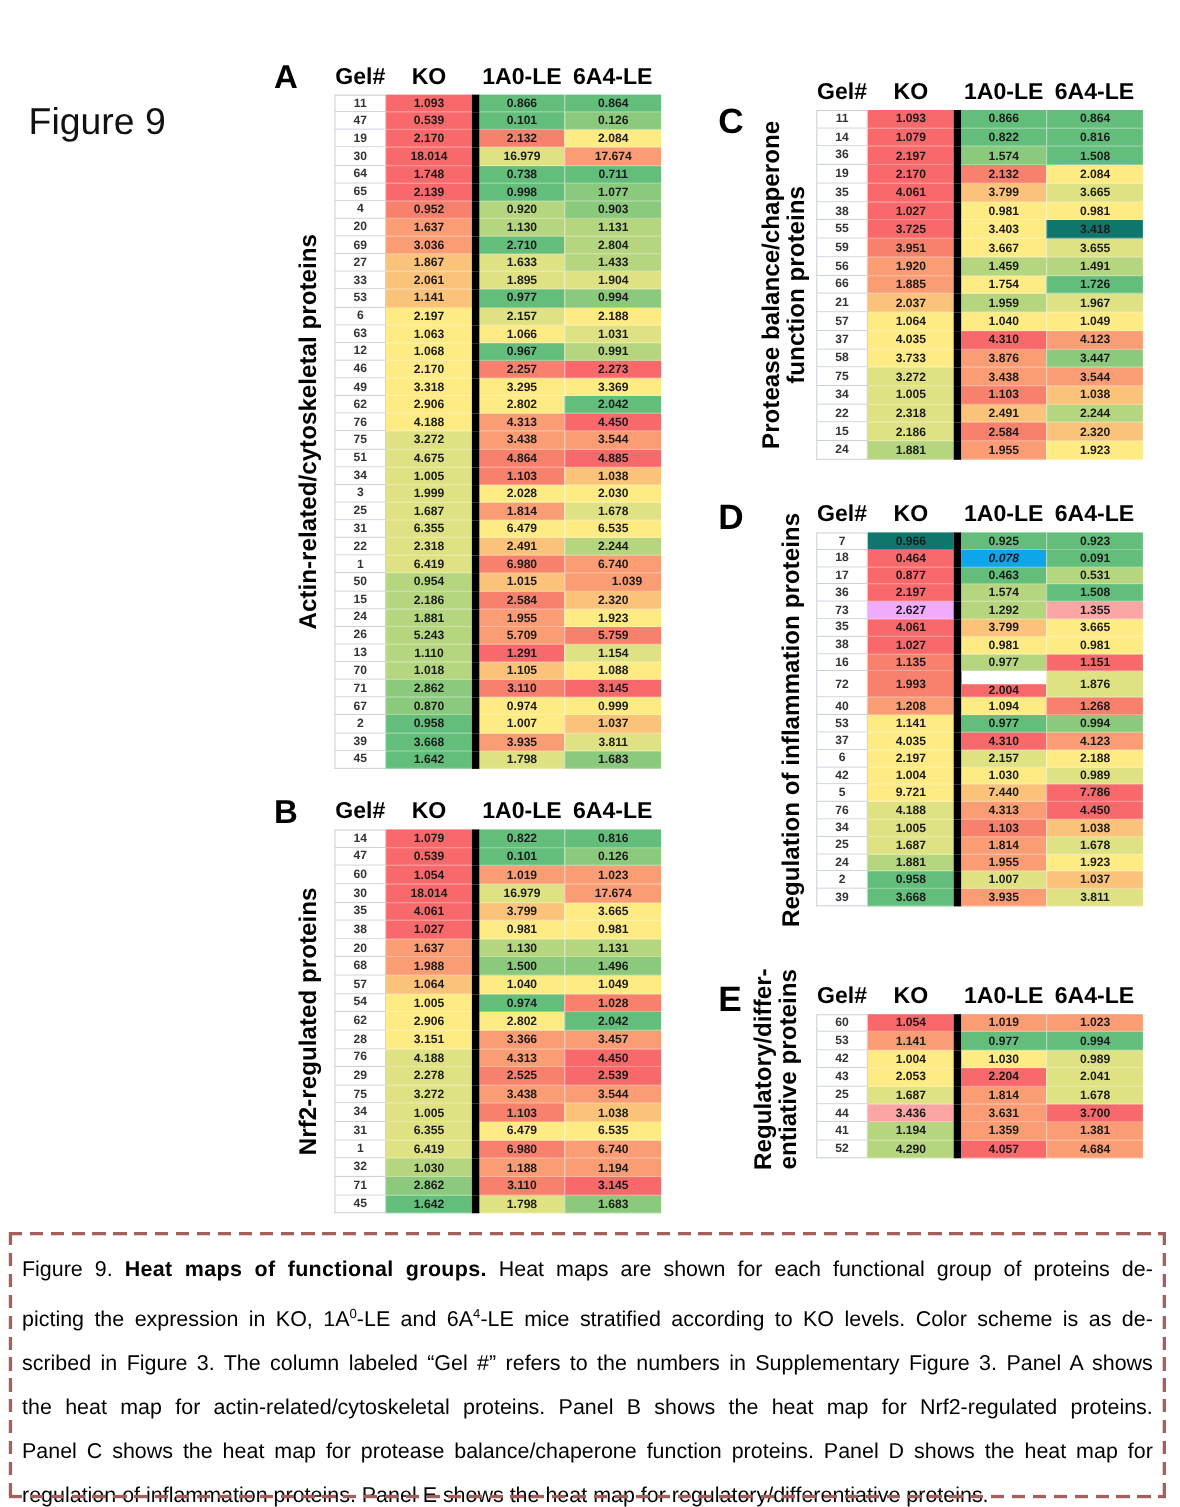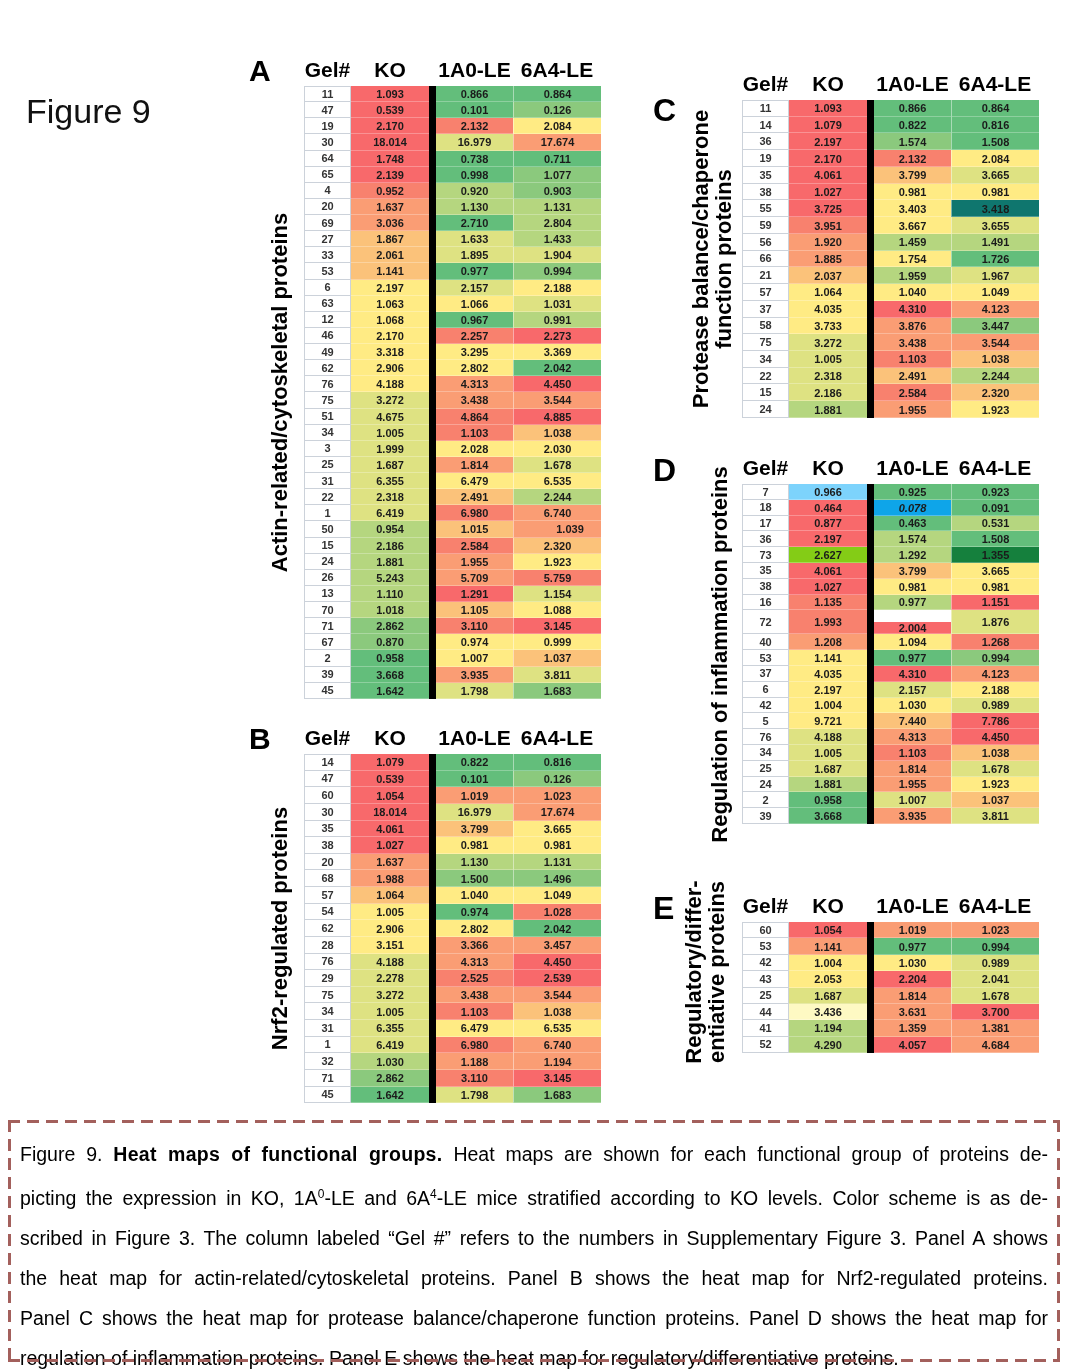--- a/index.html
+++ b/index.html
@@ -652,21 +652,21 @@
       <span class="hsp"></span>
       <span class="h a0h">1A0-LE</span>
       <span class="h a4h">6A4-LE</span>
     </div>
     <div class="side-label" style="left:52px;top:38px;width:44px;height:340px;">
         <span>Regulation of inflammation proteins</span>
       </div>
     <div class="tbody" style="left:97px;top:38px;height:340px;">
         <div class="trow">
           <div class="cell gel">7</div>
-          <div class="cell ko" style="background: #7dd3fc;">0.966</div>
+          <div class="cell ko" style="background: #0f766e;">0.966</div>
           <div class="cell dvd"></div>
           <div class="cell a0" style="background: rgb(99, 190, 123);">0.925</div>
           <div class="cell a4" style="background: rgb(99, 190, 123);">0.923</div>
         </div>
         <div class="trow">
           <div class="cell gel">18</div>
           <div class="cell ko" style="background: rgb(248, 105, 107);">0.464</div>
           <div class="cell dvd"></div>
           <div class="cell a0" style="background: #0ea5e9; font-style: italic;">0.078</div>
           <div class="cell a4" style="background: rgb(99, 190, 123);">0.091</div>
@@ -680,24 +680,24 @@
         </div>
         <div class="trow">
           <div class="cell gel">36</div>
           <div class="cell ko" style="background: rgb(248, 105, 107);">2.197</div>
           <div class="cell dvd"></div>
           <div class="cell a0" style="background: rgb(181, 214, 127);">1.574</div>
           <div class="cell a4" style="background: rgb(99, 190, 123);">1.508</div>
         </div>
         <div class="trow">
           <div class="cell gel">73</div>
-          <div class="cell ko" style="background: #84cc16;">2.627</div>
+          <div class="cell ko" style="background: #f0abfc;">2.627</div>
           <div class="cell dvd"></div>
           <div class="cell a0" style="background: rgb(181, 214, 127);">1.292</div>
-          <div class="cell a4" style="background: #15803d;">1.355</div>
+          <div class="cell a4" style="background: #fca5a5;">1.355</div>
         </div>
         <div class="trow">
           <div class="cell gel">35</div>
           <div class="cell ko" style="background: rgb(248, 105, 107);">4.061</div>
           <div class="cell dvd"></div>
           <div class="cell a0" style="background: rgb(251, 194, 122);">3.799</div>
           <div class="cell a4" style="background: rgb(255, 235, 132);">3.665</div>
         </div>
         <div class="trow">
           <div class="cell gel">38</div>
@@ -851,21 +851,21 @@
         </div>
         <div class="trow">
           <div class="cell gel">25</div>
           <div class="cell ko" style="background: rgb(222, 226, 130);">1.687</div>
           <div class="cell dvd"></div>
           <div class="cell a0" style="background: rgb(250, 157, 116);">1.814</div>
           <div class="cell a4" style="background: rgb(222, 226, 130);">1.678</div>
         </div>
         <div class="trow">
           <div class="cell gel">44</div>
-          <div class="cell ko" style="background: #fef9c3;">3.436</div>
+          <div class="cell ko" style="background: #fca5a5;">3.436</div>
           <div class="cell dvd"></div>
           <div class="cell a0" style="background: rgb(250, 157, 116);">3.631</div>
           <div class="cell a4" style="background: rgb(248, 105, 107);">3.700</div>
         </div>
         <div class="trow">
           <div class="cell gel">41</div>
           <div class="cell ko" style="background: rgb(181, 214, 127);">1.194</div>
           <div class="cell dvd"></div>
           <div class="cell a0" style="background: rgb(250, 157, 116);">1.359</div>
           <div class="cell a4" style="background: rgb(250, 157, 116);">1.381</div>

